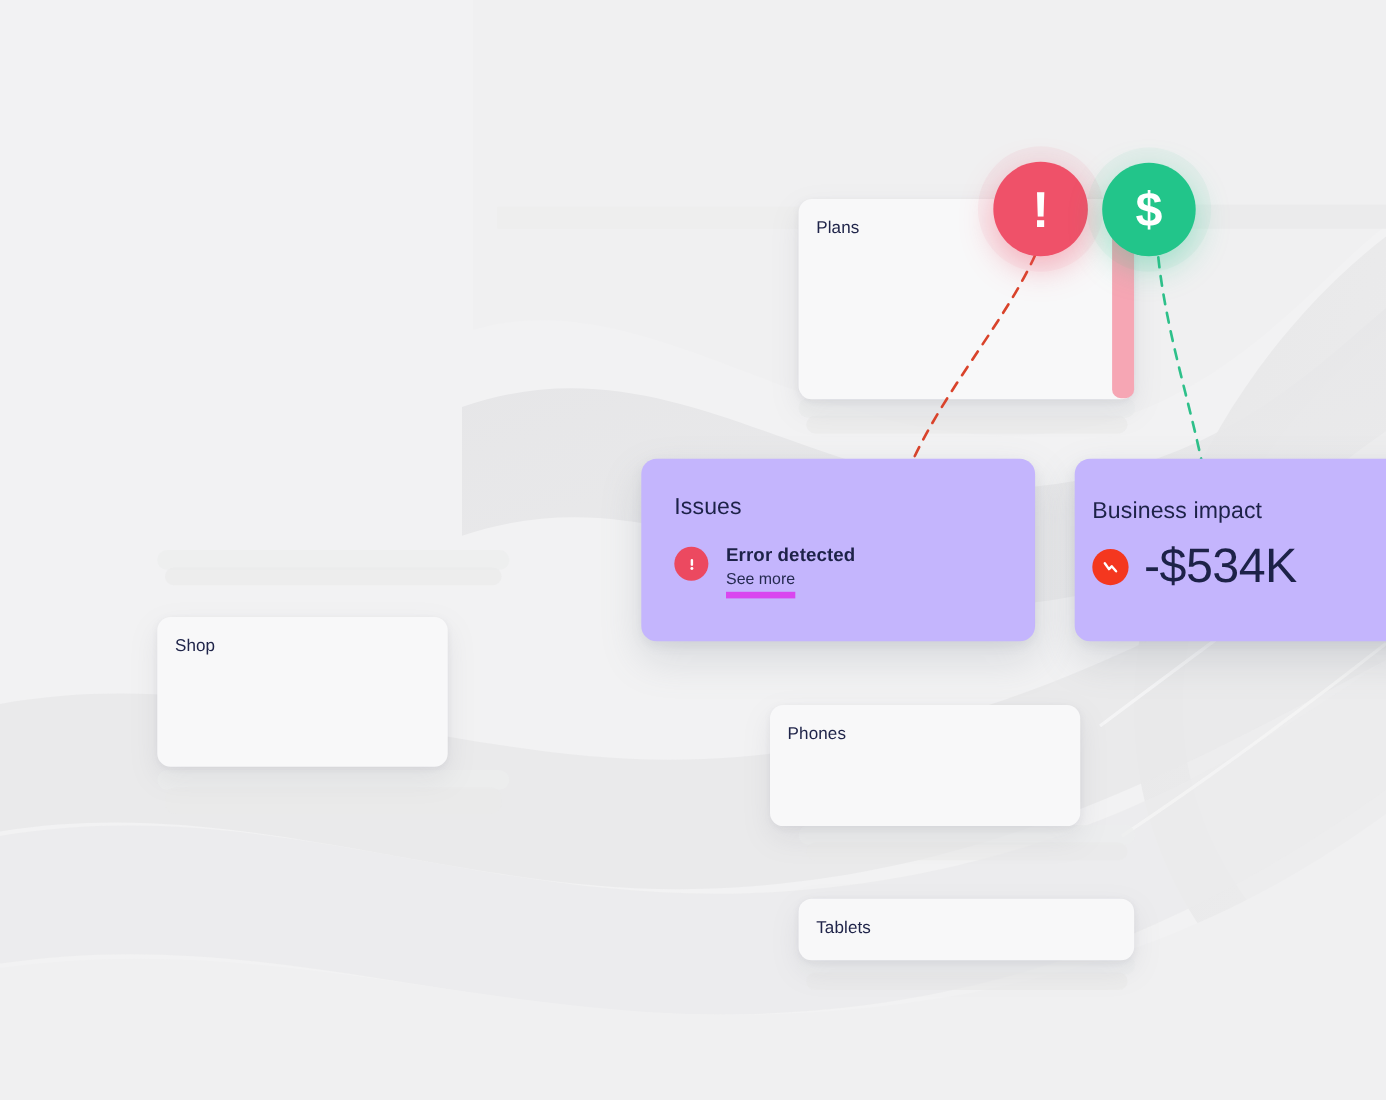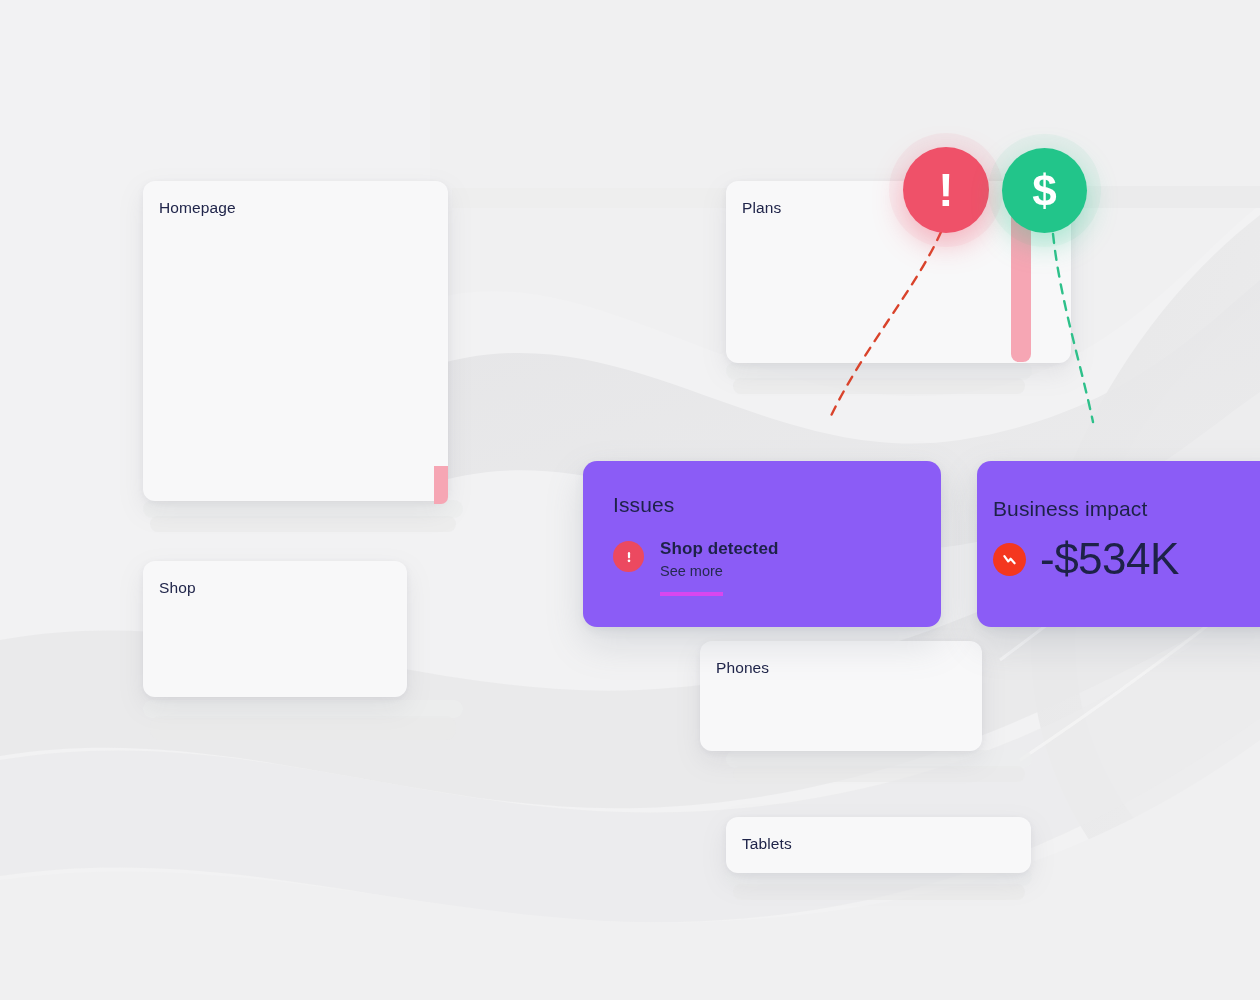--- a/index.html
+++ b/index.html
@@ -59,25 +59,24 @@
   
   .scroll-thumb {
     position: absolute;
     background: #f6a6b4;
     border-radius: 6px;
   }
 
   
   .popup {
     position: absolute;
-    background: #8b5cf6;
+    background: #c4b5fd;
     border-radius: 14px;
     box-shadow: 0 16px 38px rgba(110,118,135,.20),
                 0 4px 10px rgba(110,118,135,.10);
-    margin-top: 44px;
   }
   .popup-title {
     font-size: 21px;
     color: #1d2248;
     letter-spacing: .1px;
   }
 
   .issue-row {
     display: flex;
     align-items: flex-start;
@@ -99,22 +98,22 @@
   .issue-headline {
     font-size: 17px;
     font-weight: bold;
     color: #1d2248;
     letter-spacing: .1px;
   }
   .see-more {
     margin-top: 5px;
     font-size: 14.5px;
     color: #252a50;
-    border-bottom: 4px solid #d946ef;
-    padding-bottom: 12px;
+    border-bottom: 6px solid #d946ef;
+    padding-bottom: 2px;
     cursor: pointer;
     line-height: 1.1;
   }
 
   .impact-row {
     display: flex;
     align-items: center;
     gap: 14px;
     margin-top: 16px;
   }
@@ -212,30 +211,26 @@
   <div class="backdrop-band soft" style="left:150px; top:516px;  width:306px; height:16px;"></div>
   <div class="backdrop-band" style="left:143px; top:700px;  width:320px; height:18px;"></div>
   <div class="backdrop-band soft" style="left:150px; top:716px;  width:306px; height:24px;"></div>
   <div class="backdrop-band" style="left:726px; top:362px;  width:306px; height:18px;"></div>
   <div class="backdrop-band soft" style="left:733px; top:378px;  width:292px; height:16px;"></div>
   <div class="backdrop-band" style="left:726px; top:750px;  width:306px; height:18px;"></div>
   <div class="backdrop-band soft" style="left:733px; top:766px;  width:292px; height:16px;"></div>
   <div class="backdrop-band" style="left:726px; top:868px;  width:306px; height:18px;"></div>
   <div class="backdrop-band soft" style="left:733px; top:884px;  width:292px; height:16px;"></div>
 
-  <div class="panel" style="left:143px; top:181px; width:305px; height:320px;">
-    <div class="panel-title">Homepage</div>
-    <div class="scroll-thumb" style="right:0px; top:285px; width:14px; height:38px; border-radius:0 0 7px 0;"></div>
-  </div>
 
   <div class="panel" style="left:143px; top:561px; width:264px; height:136px;">
     <div class="panel-title">Shop</div>
   </div>
 
-  <div class="panel" style="left:726px; top:181px; width:345px; height:182px;">
+  <div class="panel" style="left:726px; top:181px; width:305px; height:182px;">
     <div class="panel-title">Plans</div>
   </div>
 
   <div class="scroll-thumb" style="left:1011px; top:185px; width:20px; height:177px; border-radius:0 0 8px 8px;"></div>
 
   <div class="panel" style="left:700px; top:641px; width:282px; height:110px;">
     <div class="panel-title">Phones</div>
   </div>
 
   <div class="panel" style="left:726px; top:817px; width:305px; height:56px;">
@@ -252,21 +247,21 @@
       <div class="popup-title">Issues</div>
 
       <div class="issue-row">
         <div class="issue-badge">
           <svg width="16" height="16" viewBox="0 0 16 16" aria-hidden="true">
             <rect x="6.9" y="3.1" width="2.2" height="6.3" rx="1.1" fill="#ffffff"></rect>
             <circle cx="8" cy="11.8" r="1.35" fill="#ffffff"></circle>
           </svg>
         </div>
         <div class="issue-text-wrap">
-          <div class="issue-headline">Shop detected</div>
+          <div class="issue-headline">Error detected</div>
           <div class="see-more">See more</div>
         </div>
       </div>
     </div>
   </div>
 
   <div class="popup" style="left:977px; top:417px; width:320px; height:166px;">
     <div style="padding:36px 0 0 16px;">
       <div class="popup-title">Business impact</div>
 

